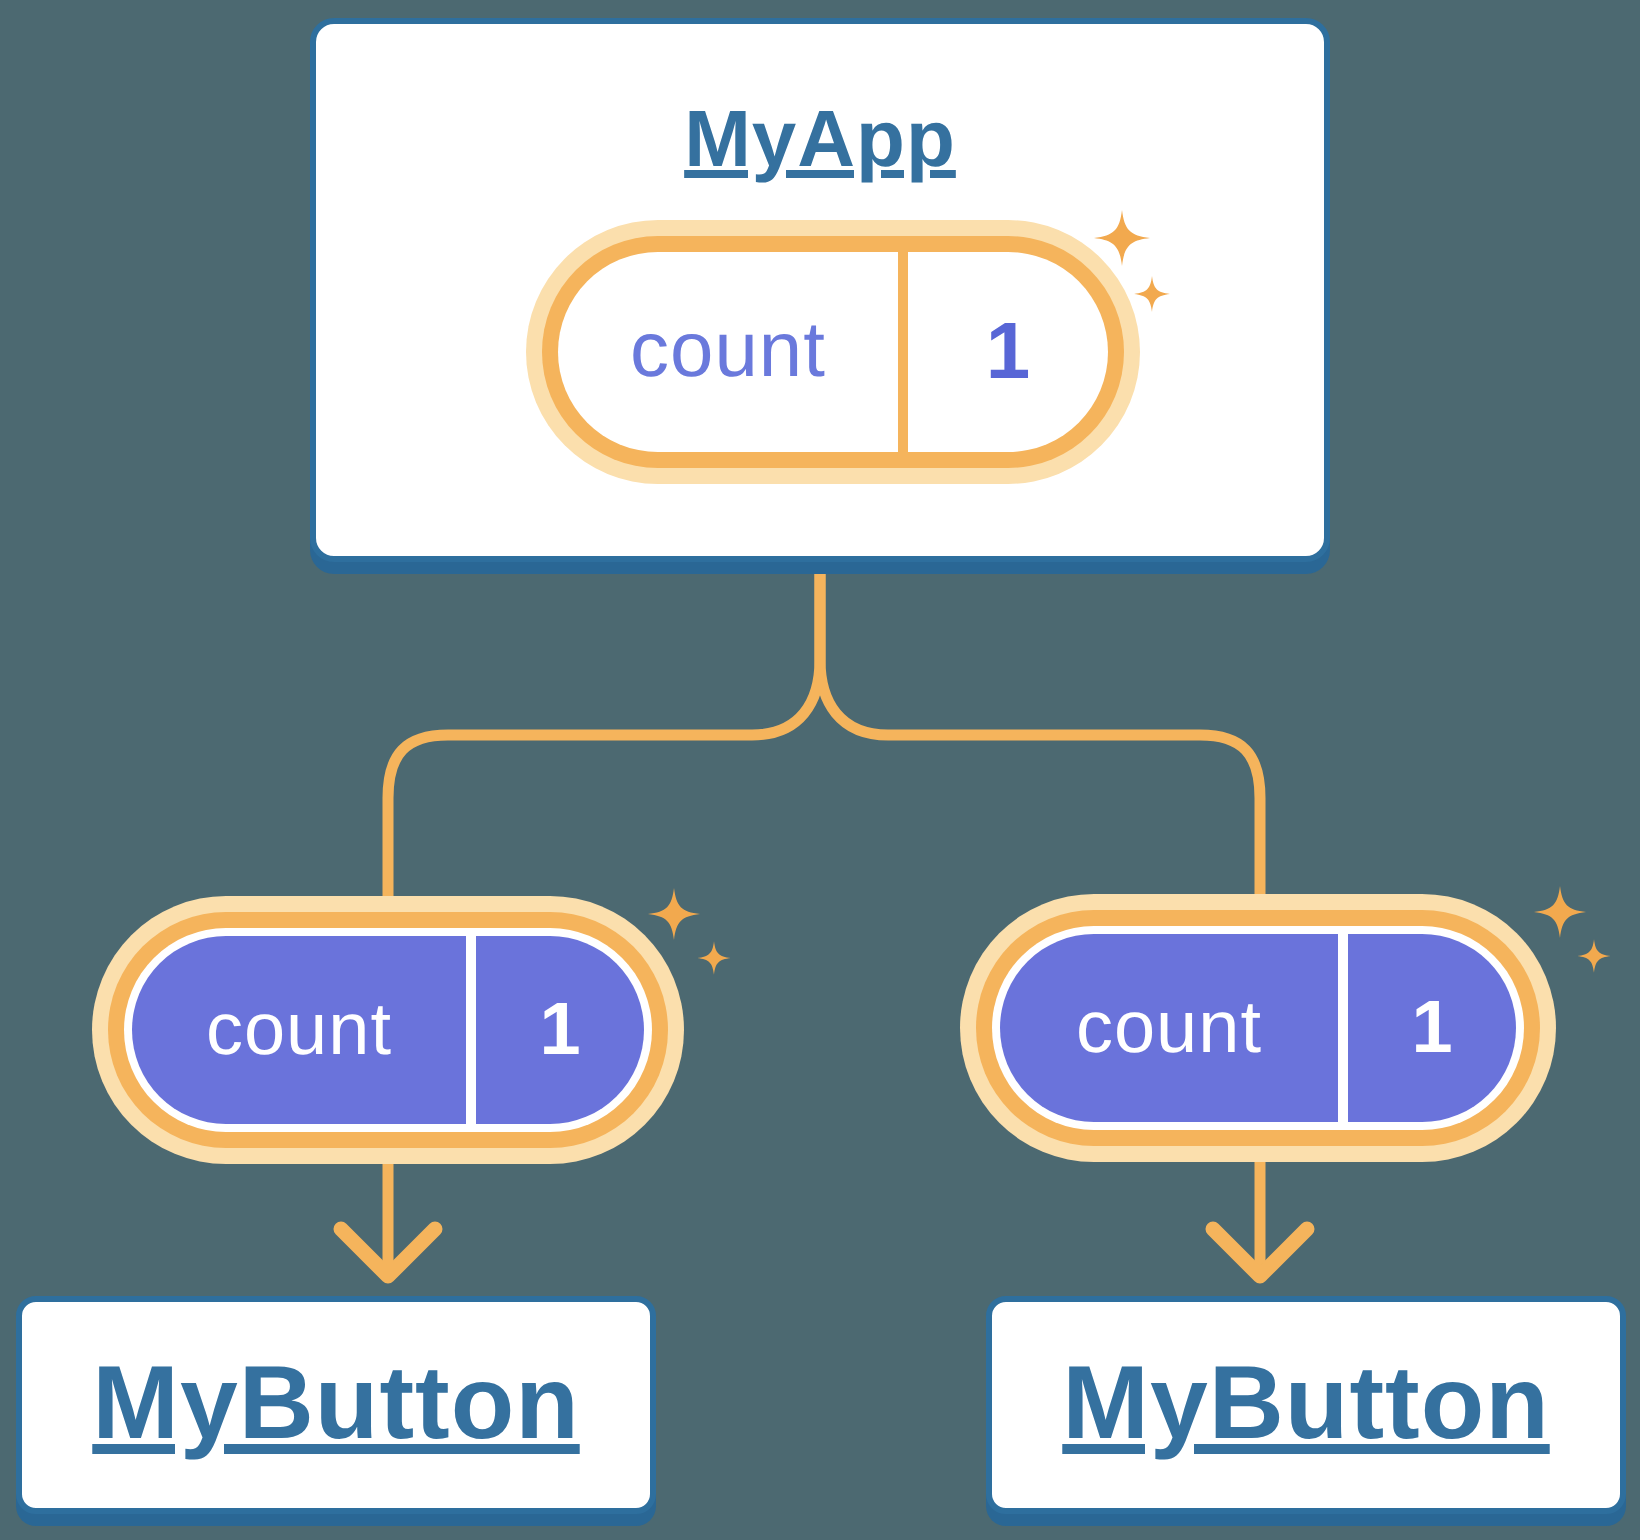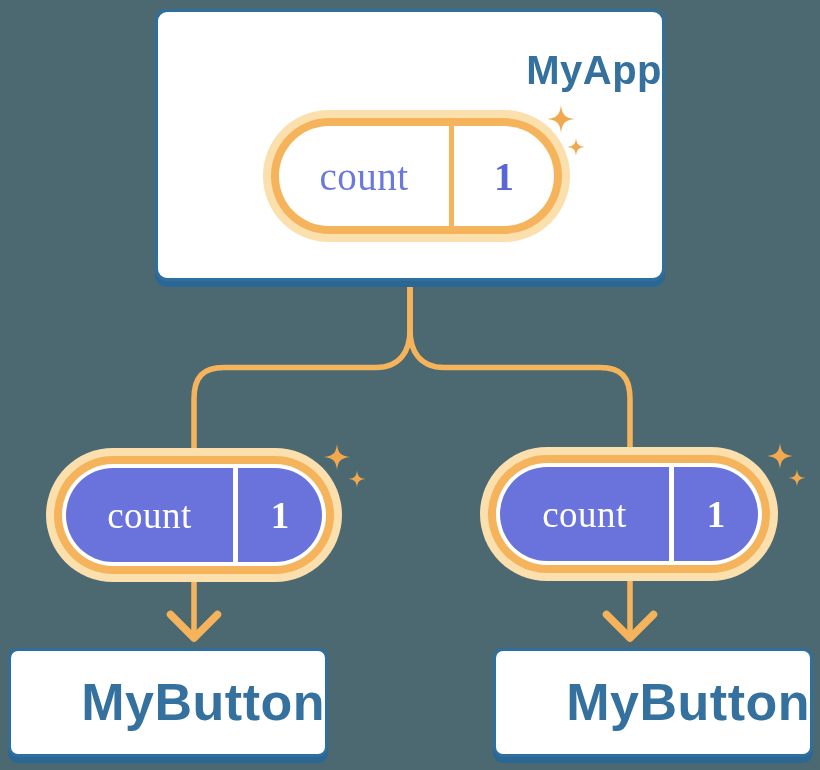--- a/index.html
+++ b/index.html
@@ -47,36 +47,36 @@
     z-index: 2;
   }
   .card-app { left: 155px; top: 9px; width: 510px; height: 272px; }
   .card-btn { top: 648px; width: 320px; height: 109px; border-radius: 10px; }
   .card-btn-left  { left: 8px; }
   .card-btn-right { left: 493px; }
 
   .card-title {
     position: absolute;
     left: 0; right: 0;
-    text-align: right;
+    text-align: center;
     color: var(--heading, #35719F);
     font-weight: 600;
     letter-spacing: 0.5px;
+    text-decoration: underline;
   }
   .title-app { top: 36px; font-size: 40px; }
   .title-btn { top: 0; height: 103px; line-height: 103px; font-size: 52px; }
 
   .pill-glow {
     position: absolute;
     box-sizing: border-box;
     background: var(--glow, #FBDFAD);
     border-radius: 80px;
     padding: 8px;
     z-index: 4;
-    font-family: Liberation Serif, serif;
   }
   .pill-ring {
     box-sizing: border-box;
     width: 100%; height: 100%;
     background: var(--orange, #F5B45C);
     border-radius: 70px;
     padding: 8px;
   }
   .pill-top { left: 263px; top: 110px; width: 307px; height: 132px; }
   .pill-left { left: 46px;  top: 448px; width: 296px; height: 134px; }

